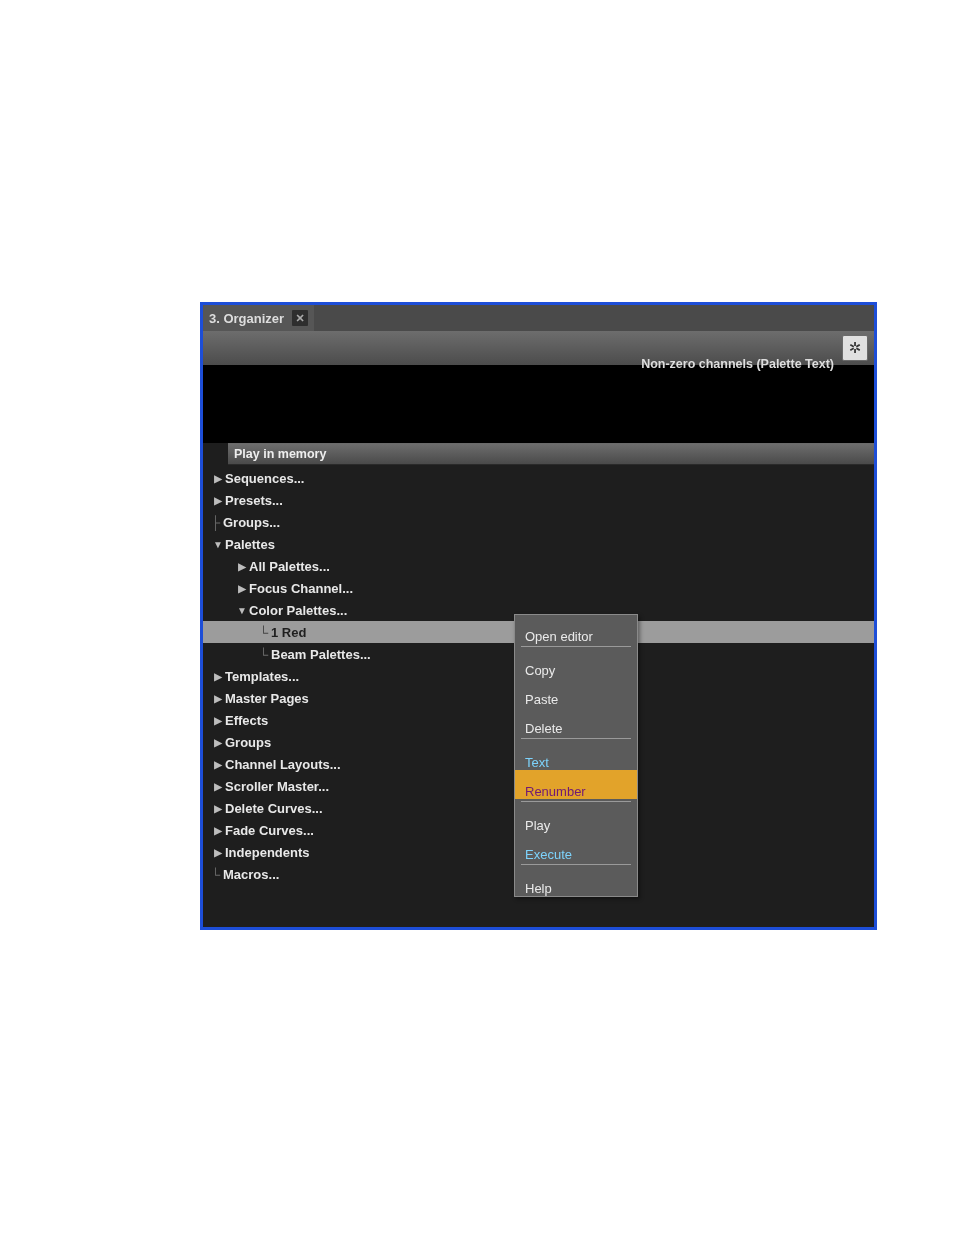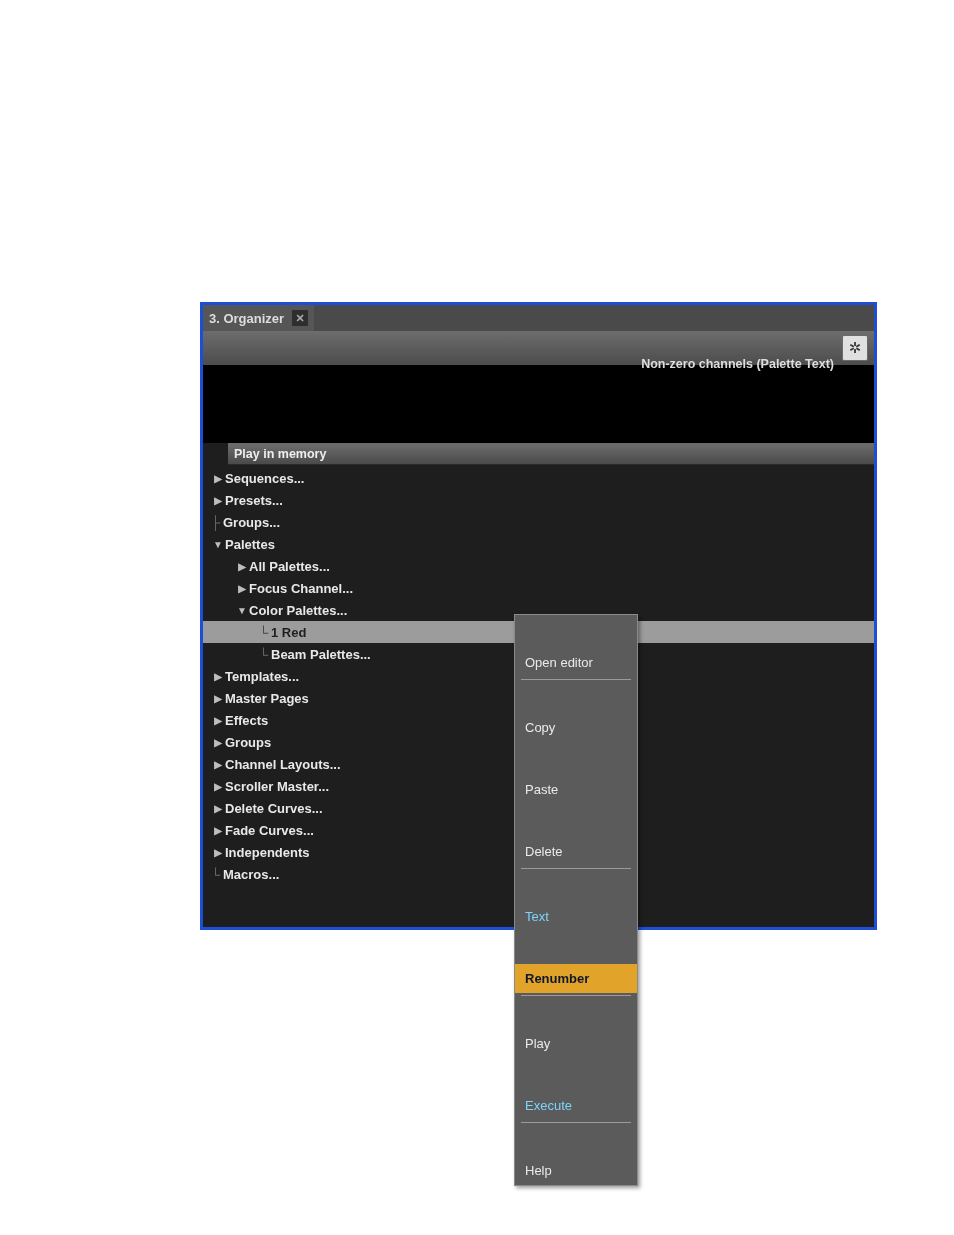--- a/index.html
+++ b/index.html
@@ -131,29 +131,28 @@
     top: 614px;
     width: 124px;
     background: #5b5b5b;
     border: 1px solid #8a8a8a;
     box-shadow: 2px 2px 4px rgba(0,0,0,.4);
   }
   .ctx-item {
     height: 29px;
     padding-left: 10px;
     display: flex;
-    align-items: center;
+    align-items: flex-end;
     color: #eaeaea;
     font-size: 13px;
-    margin-top: 33px;
   }
   .ctx-item.hover {
     background: #e2a32a;
-    color: #0f172a;
-    font-weight: bold;
+    color: #701a75;
+    font-weight: normal;
   }
   .ctx-item.disabled { color: #7dd3fc; }
   .ctx-sep {
     height: 1px;
     margin: 2px 6px;
     background: #9a9a9a;
   }
 </style>
 </head>
 <body>

